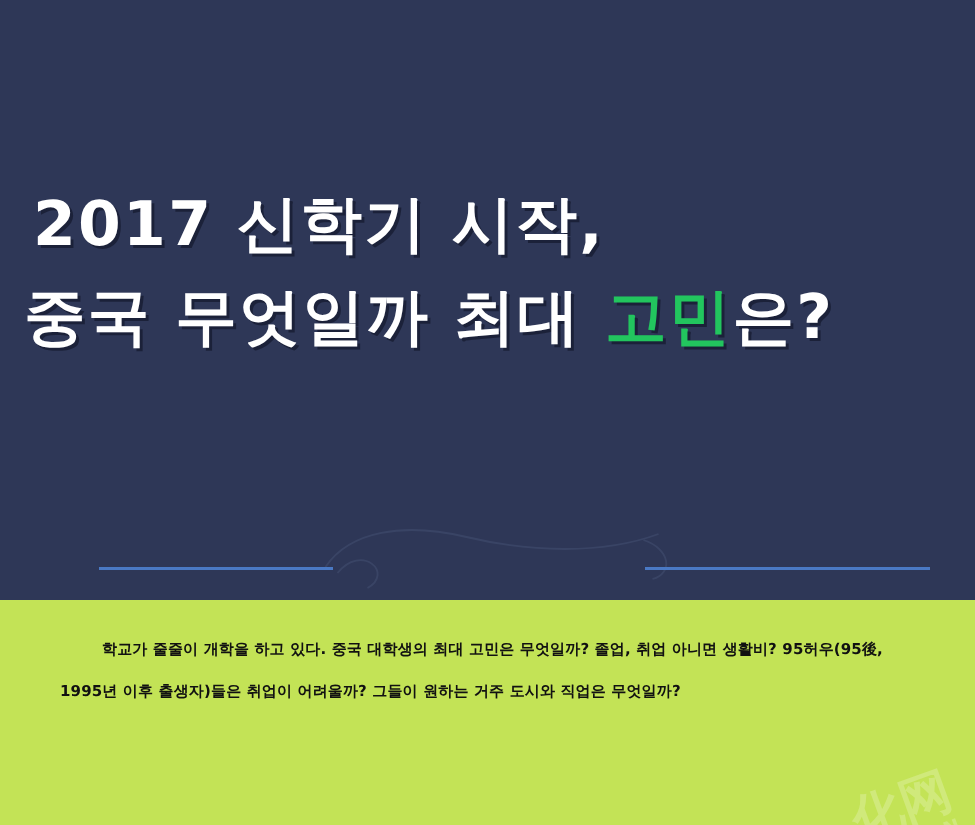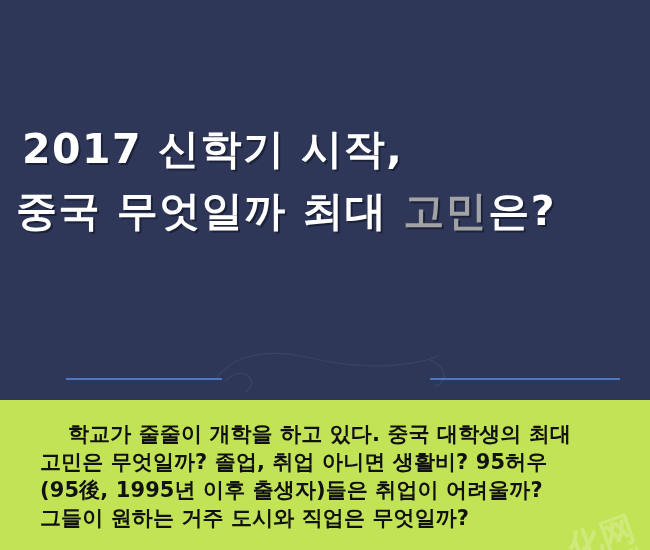--- a/index.html
+++ b/index.html
@@ -64,21 +64,21 @@
     color: #ffffff;
     white-space: nowrap;
     text-shadow: 2px 2px 0 rgba(12, 16, 33, 0.55);
   }
 
   .title-line.line2 {
     padding-left: 16px;
   }
 
   .hl-green {
-    color: #a3a3a3;
+    color: #22c55e;
   }
 
   
   .divider {
     position: absolute;
     top: 378px;
     height: 2px;
     background: #4a79c4;
   }
   .divider.left  { left: 66px;  width: 156px; }
@@ -96,21 +96,21 @@
   }
 
   .body-text {
     position: absolute;
     left: 40px;
     top: 20px;
     width: 568px;
     margin: 0;
     font-family: "DejaVu Sans", "Liberation Sans", sans-serif;
     font-weight: 600;
-    font-size: 21px;
+    font-size: 10px;
     line-height: 28px;
     letter-spacing: 0.1px;
     color: #111111;
     text-indent: 28px;
     word-break: keep-all;
   }
 
   
   .watermark {
     position: absolute;

